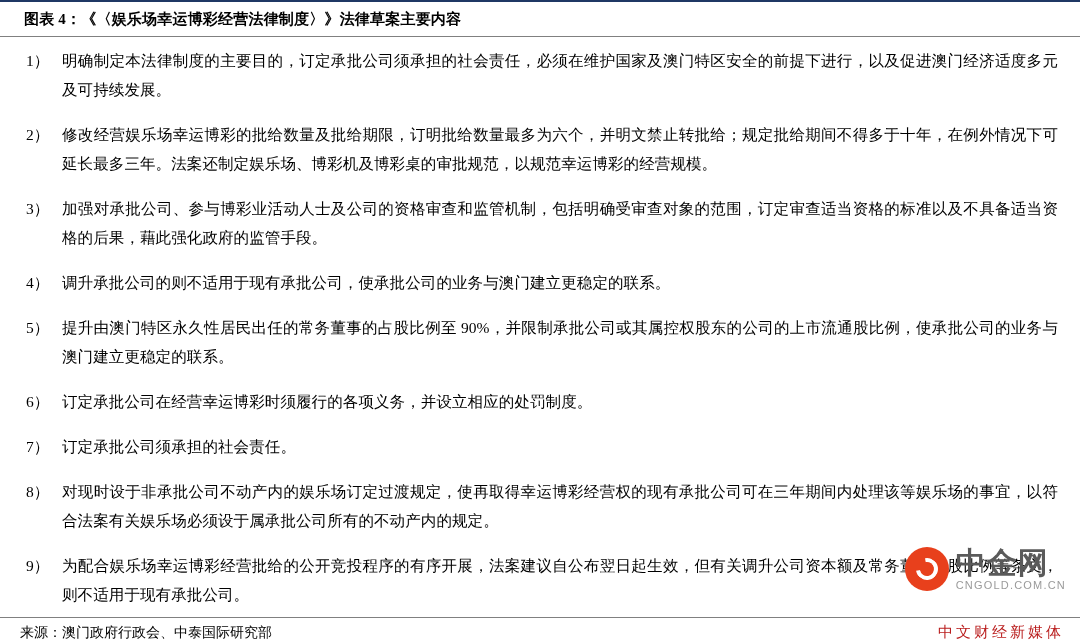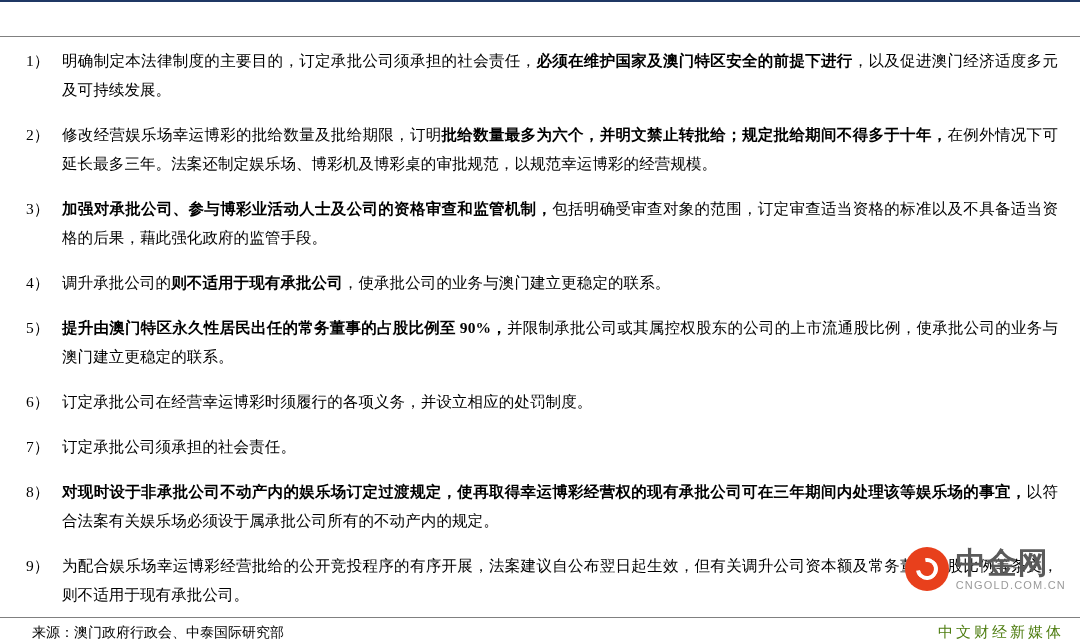--- a/index.html
+++ b/index.html
@@ -71,33 +71,33 @@
   }
   .text {
     flex: 1 1 auto;
     font-size: 15.5px;
     line-height: 29px;
     text-align: justify;
     text-justify: inter-ideograph;
     letter-spacing: 0.1px;
   }
   .text b {
-    font-weight: bold;
+    font-weight: normal;
   }
   .bottom-rule {
     position: absolute;
     left: 0;
     bottom: 26px;
     width: 1080px;
     height: 1px;
     background: #808080;
   }
   .source {
     position: absolute;
-    left: 32px;
+    left: 20px;
     bottom: 2px;
     font-size: 14px;
     white-space: nowrap;
   }
   
   .watermark {
     position: absolute;
     right: 14px;
     bottom: 52px;
     display: flex;
@@ -141,33 +141,34 @@
     color: #9a9a9a;
     font-family: "Liberation Sans", sans-serif;
     letter-spacing: 1.2px;
     margin-top: 2px;
   }
   .wm-slogan {
     position: absolute;
     right: 16px;
     bottom: 2px;
     font-size: 15px;
-    color: #4d7c0f;
+    color: #b91c1c;
     font-family: "Liberation Sans", sans-serif;
     letter-spacing: 3px;
     pointer-events: none;
   }
 </style>
 </head>
 <body>
 
 <div class="page">
 
   <div class="top-rule"></div>
 
+  <div class="exhibit-title">图表 4：《〈娱乐场幸运博彩经营法律制度〉》法律草案主要内容</div>
 
   <div class="title-rule"></div>
 
   <div class="content">
     <div class="item">
       <div class="num">1）</div>
       <div class="text"><span>明确制定本法律制度的主要目的，订定承批公司须承担的社会责任，</span><b>必须在维护国家及澳门特区安全的前提下进行</b><span>，以及促进澳门经济适度多元及可持续发展。</span></div>
     </div>
     <div class="item">
       <div class="num">2）</div>

